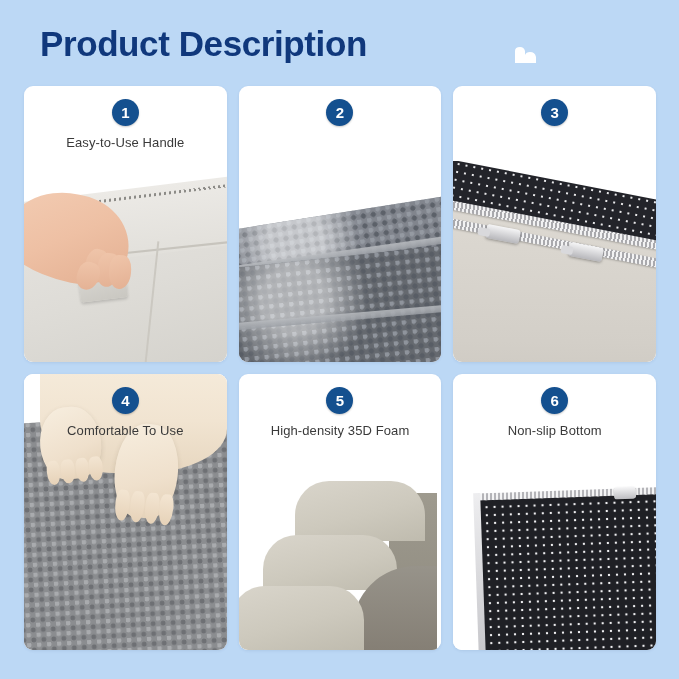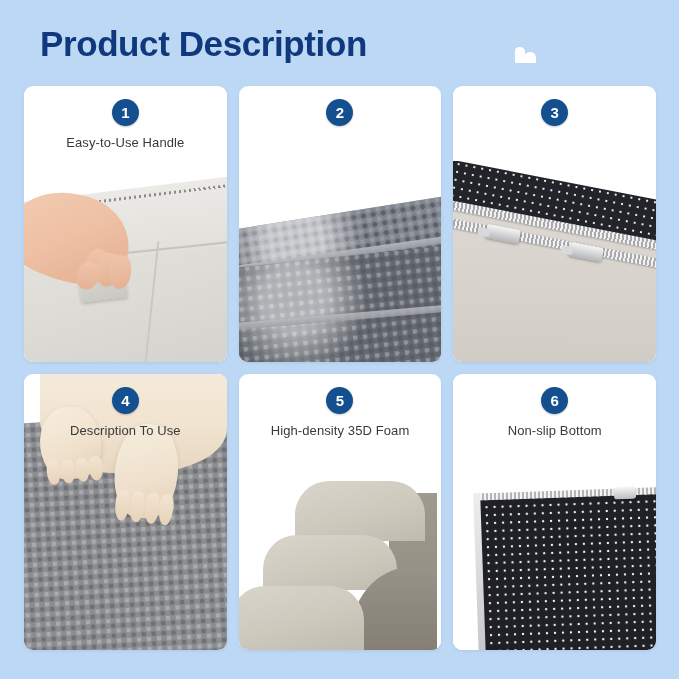--- a/index.html
+++ b/index.html
@@ -447,21 +447,21 @@
           <div class="paw paw-r">
             <div class="toe t1"></div>
               <div class="toe t2"></div>
             <div class="toe t3"></div>
               <div class="toe t4"></div>
           </div>
         </div>
       </div>
       <div class="card-head">
         <div class="badge">4</div>
-        <div class="card-label">Description To Use</div>
+        <div class="card-label">Comfortable To Use</div>
       </div>
     </div>
 
     <div class="card media-lower">
       <div class="card-media">
         <div class="photo p-stairs">
           <div class="side"></div>
           <div class="step top1"></div>
           <div class="step top2"></div>
           <div class="side2"></div>

